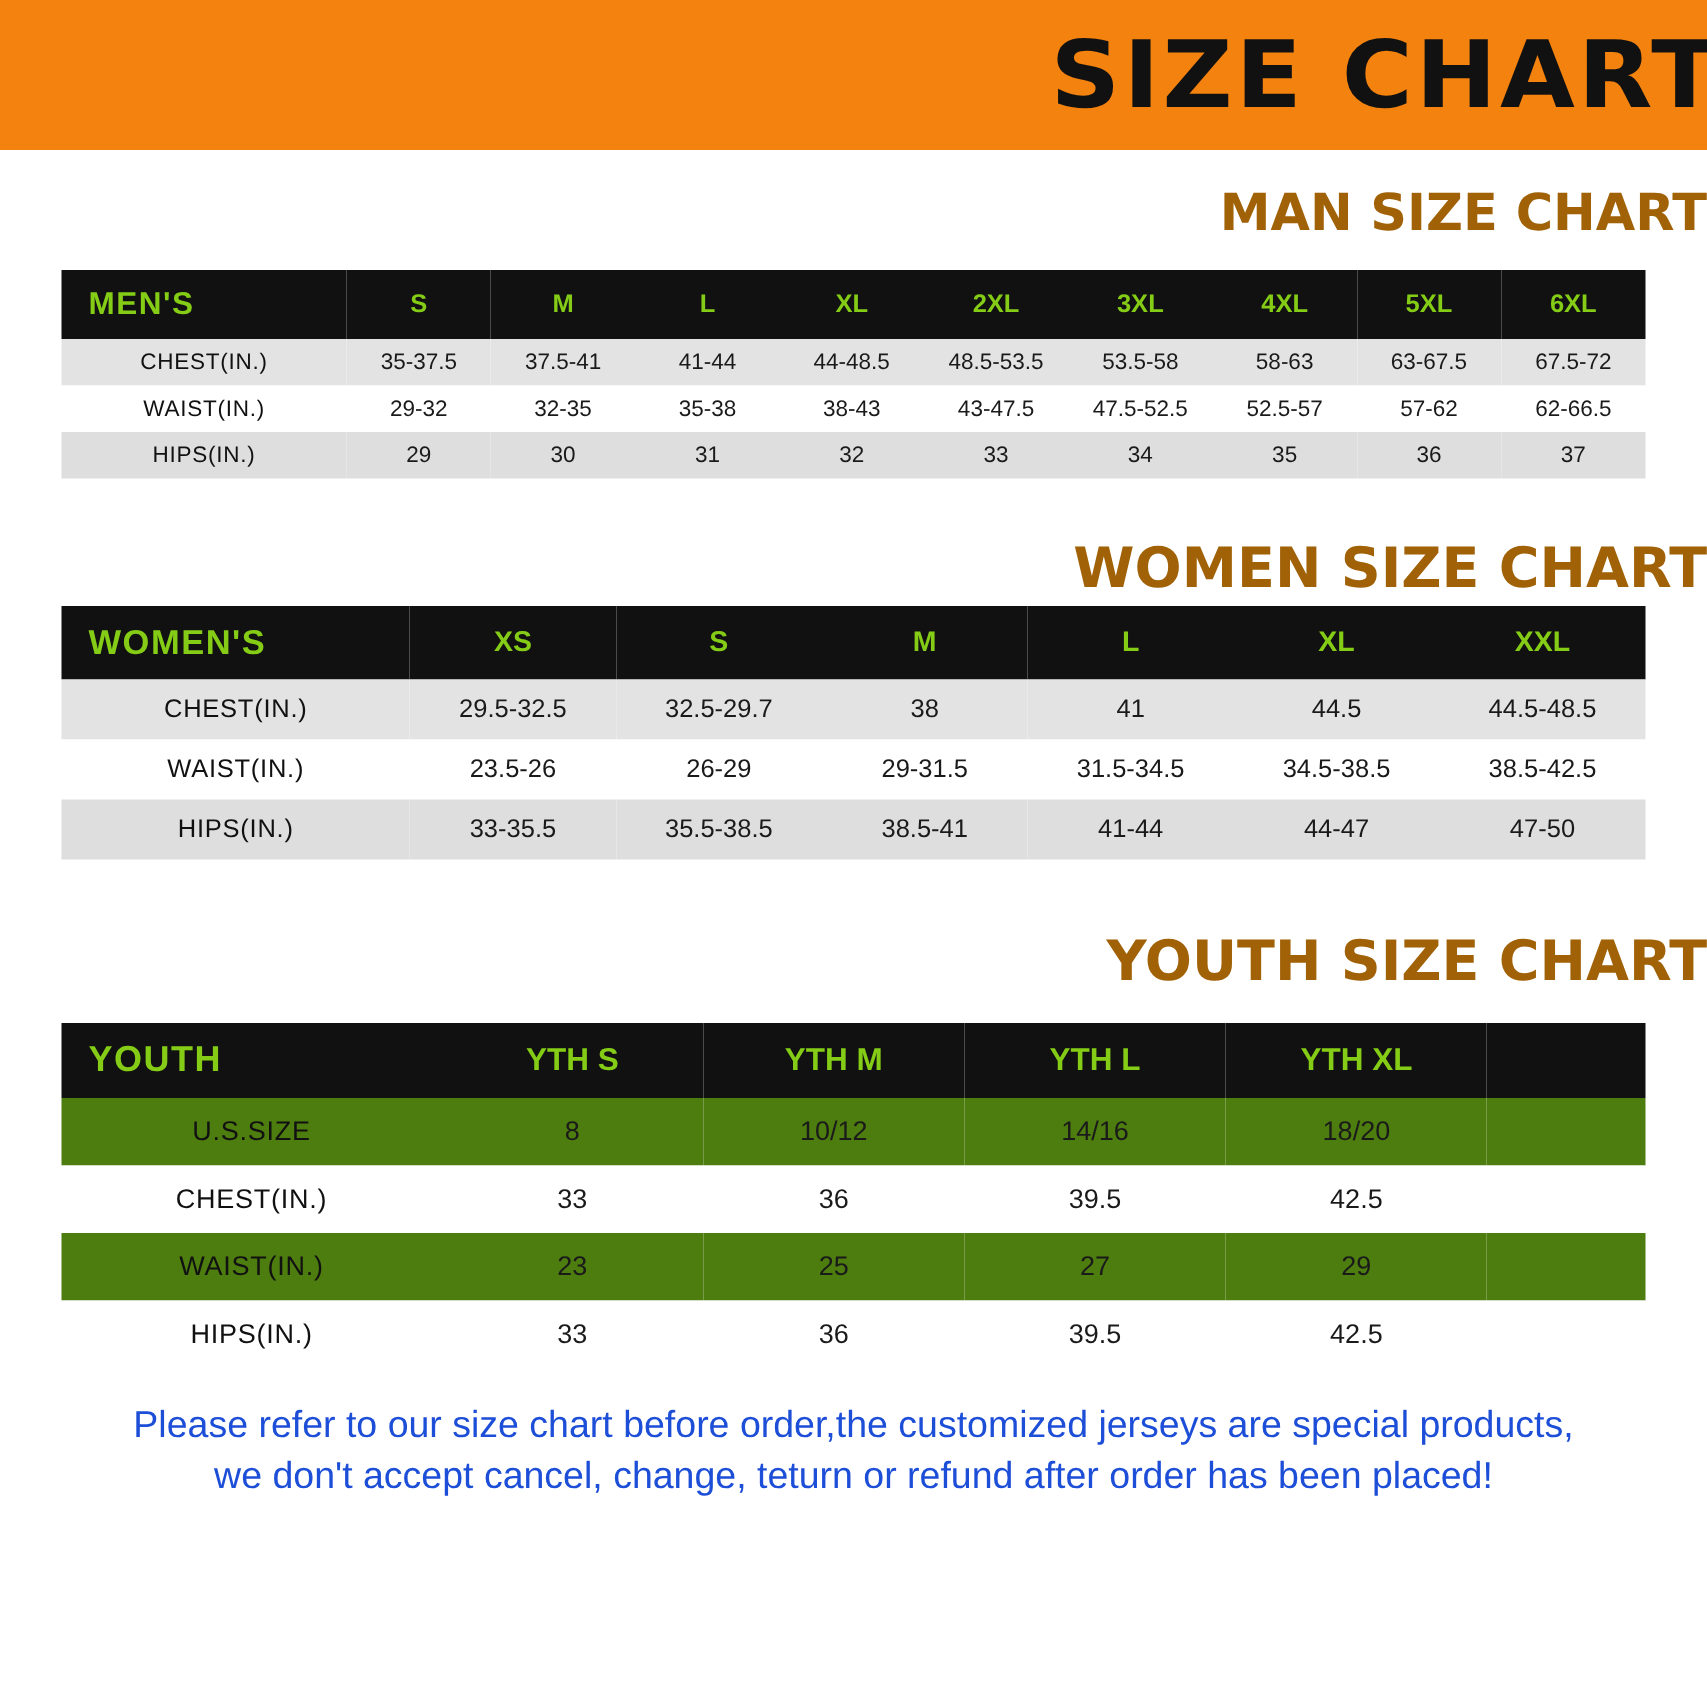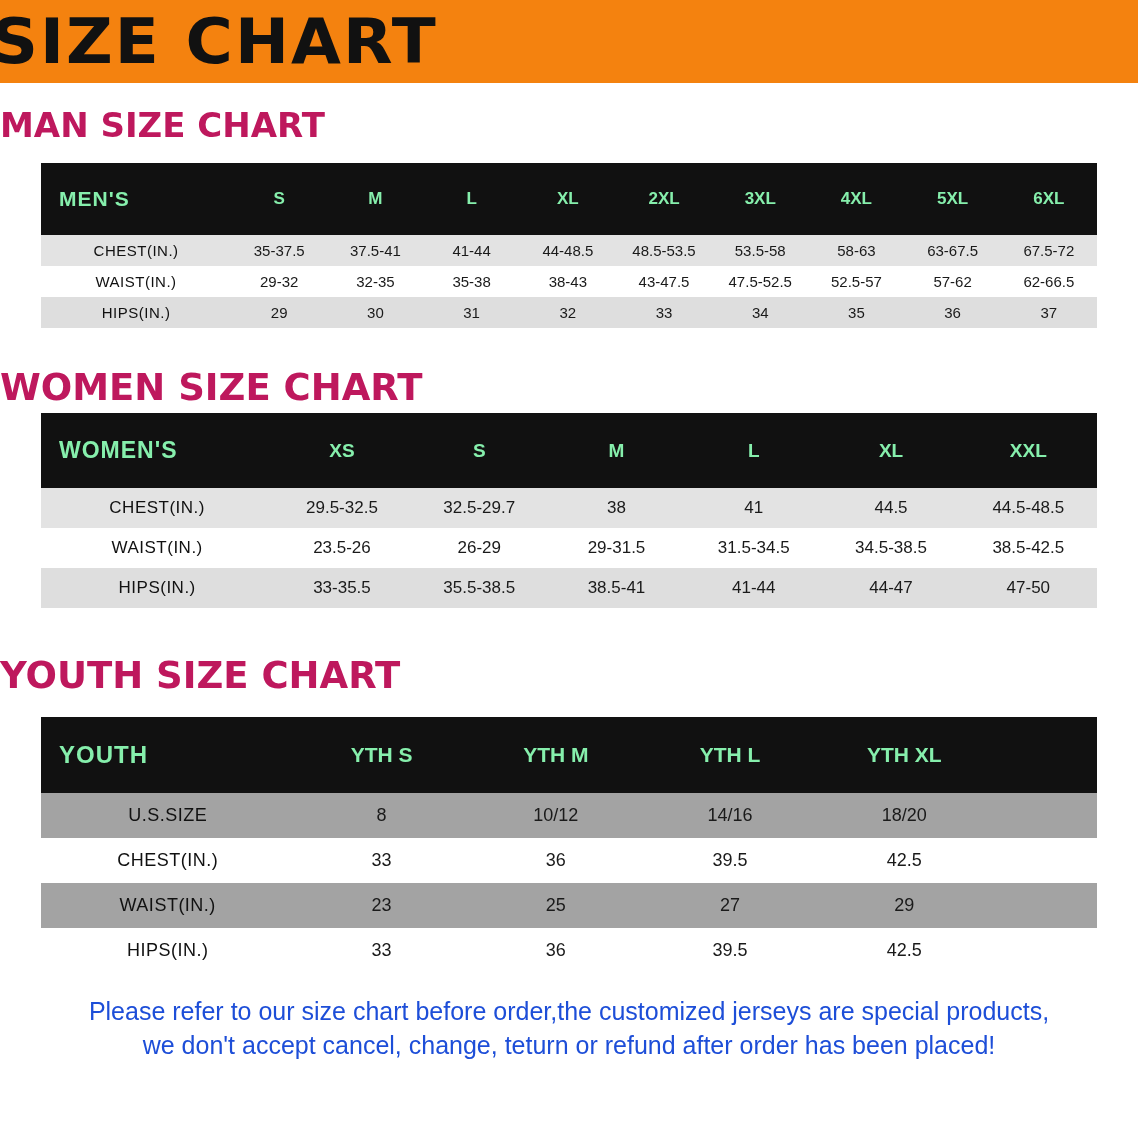--- a/index.html
+++ b/index.html
@@ -15,42 +15,42 @@
   }
   .page {
     position: relative;
     width: 1138px;
     height: 1132px;
     background: #fff;
   }
 
   
   .banner {
-    height: 83px;
+    height: 100px;
     background: #f4820f;
     display: flex;
     align-items: center;
-    justify-content: flex-start;
+    justify-content: flex-end;
   }
   .banner-title {
     font-family: "DejaVu Sans", sans-serif;
     font-weight: bold;
     font-size: 62px;
     letter-spacing: 2px;
     color: #111;
     line-height: 1;
     transform: scaleX(1.04);
   }
 
   
   .section-title {
-    text-align: left;
+    text-align: right;
     font-family: "DejaVu Sans", sans-serif;
     font-weight: bold;
-    color: #be185d;
+    color: #a16207;
   }
   .title-man   { font-size: 34px; margin-top: 22px; margin-bottom: 18px; }
   .title-women { font-size: 37px; margin-top: 38px; margin-bottom: 4px; }
   .title-youth { font-size: 37px; margin-top: 46px; margin-bottom: 20px; }
 
   
   .table-wrap {
     margin: 0 41px;
   }
   table.size-table {
@@ -62,23 +62,23 @@
   table.size-table td {
     text-align: center;
     font-family: "Liberation Sans", sans-serif;
   }
 
   
   .size-table thead tr {
     background: #111111;
   }
   .size-table thead th {
-    color: #86efac;
+    color: #84cc16;
     font-weight: bold;
-    padding: 24px 2px;
+    padding: 11px 2px;
   }
   .size-table thead th.rowhead {
     text-align: left;
     padding-left: 18px;
     letter-spacing: 1px;
   }
 
   
   .size-table tbody td {
     color: #1a1a1a;
@@ -103,21 +103,21 @@
   #women-table thead th.rowhead { font-size: 23px; }
   #women-table tbody td         { font-size: 17px; padding: 10px 2px; }
   #women-table tbody td.rowhead { font-size: 17px; letter-spacing: .5px; }
 
   
   #youth-table thead th         { font-size: 21px; }
   #youth-table thead th.rowhead { font-size: 24px; }
   #youth-table tbody td         { font-size: 18px; padding: 12px 2px; }
   #youth-table tbody td.rowhead { font-size: 18px; letter-spacing: .5px; }
 
-  .youth-shade-a { background: #a3a3a3; }
+  .youth-shade-a { background: #4d7c0f; }
   .youth-shade-b { background: #ffffff; }
 
   
   .notice {
     margin: 22px 38px 0 38px;
     color: #1d4ed8;
     font-family: "Liberation Sans", sans-serif;
     font-size: 25px;
     line-height: 1.35;
     text-align: center;

